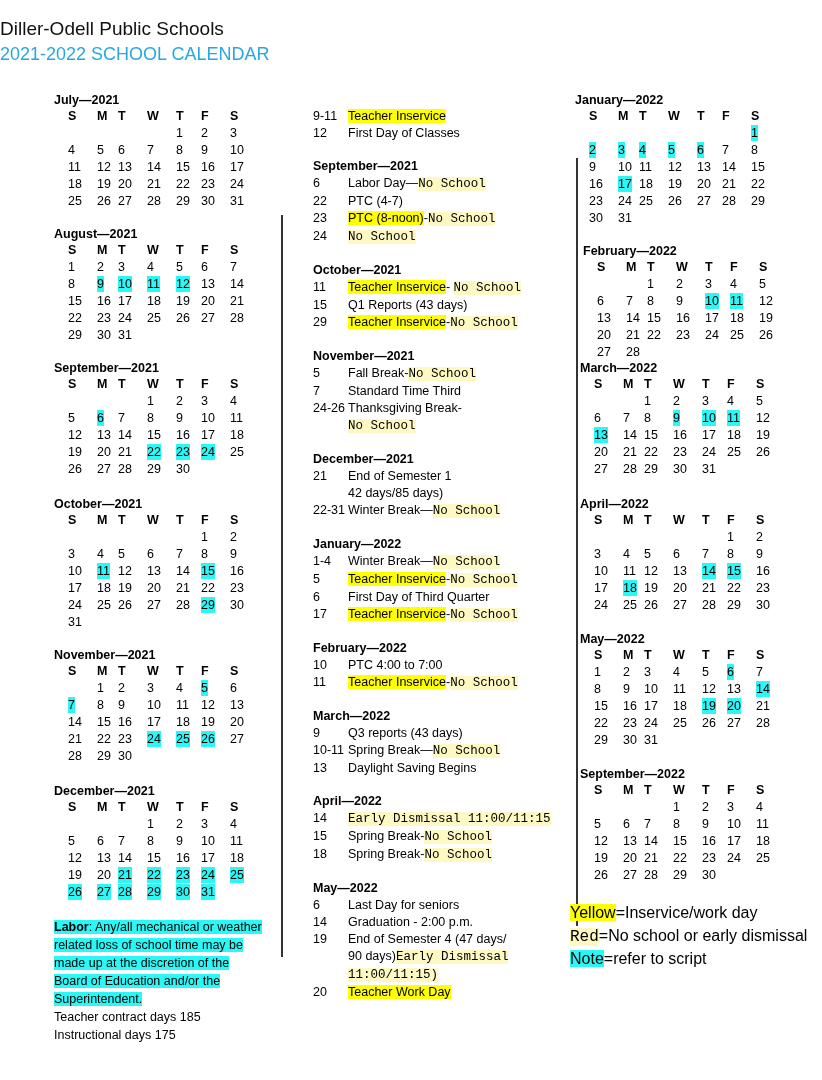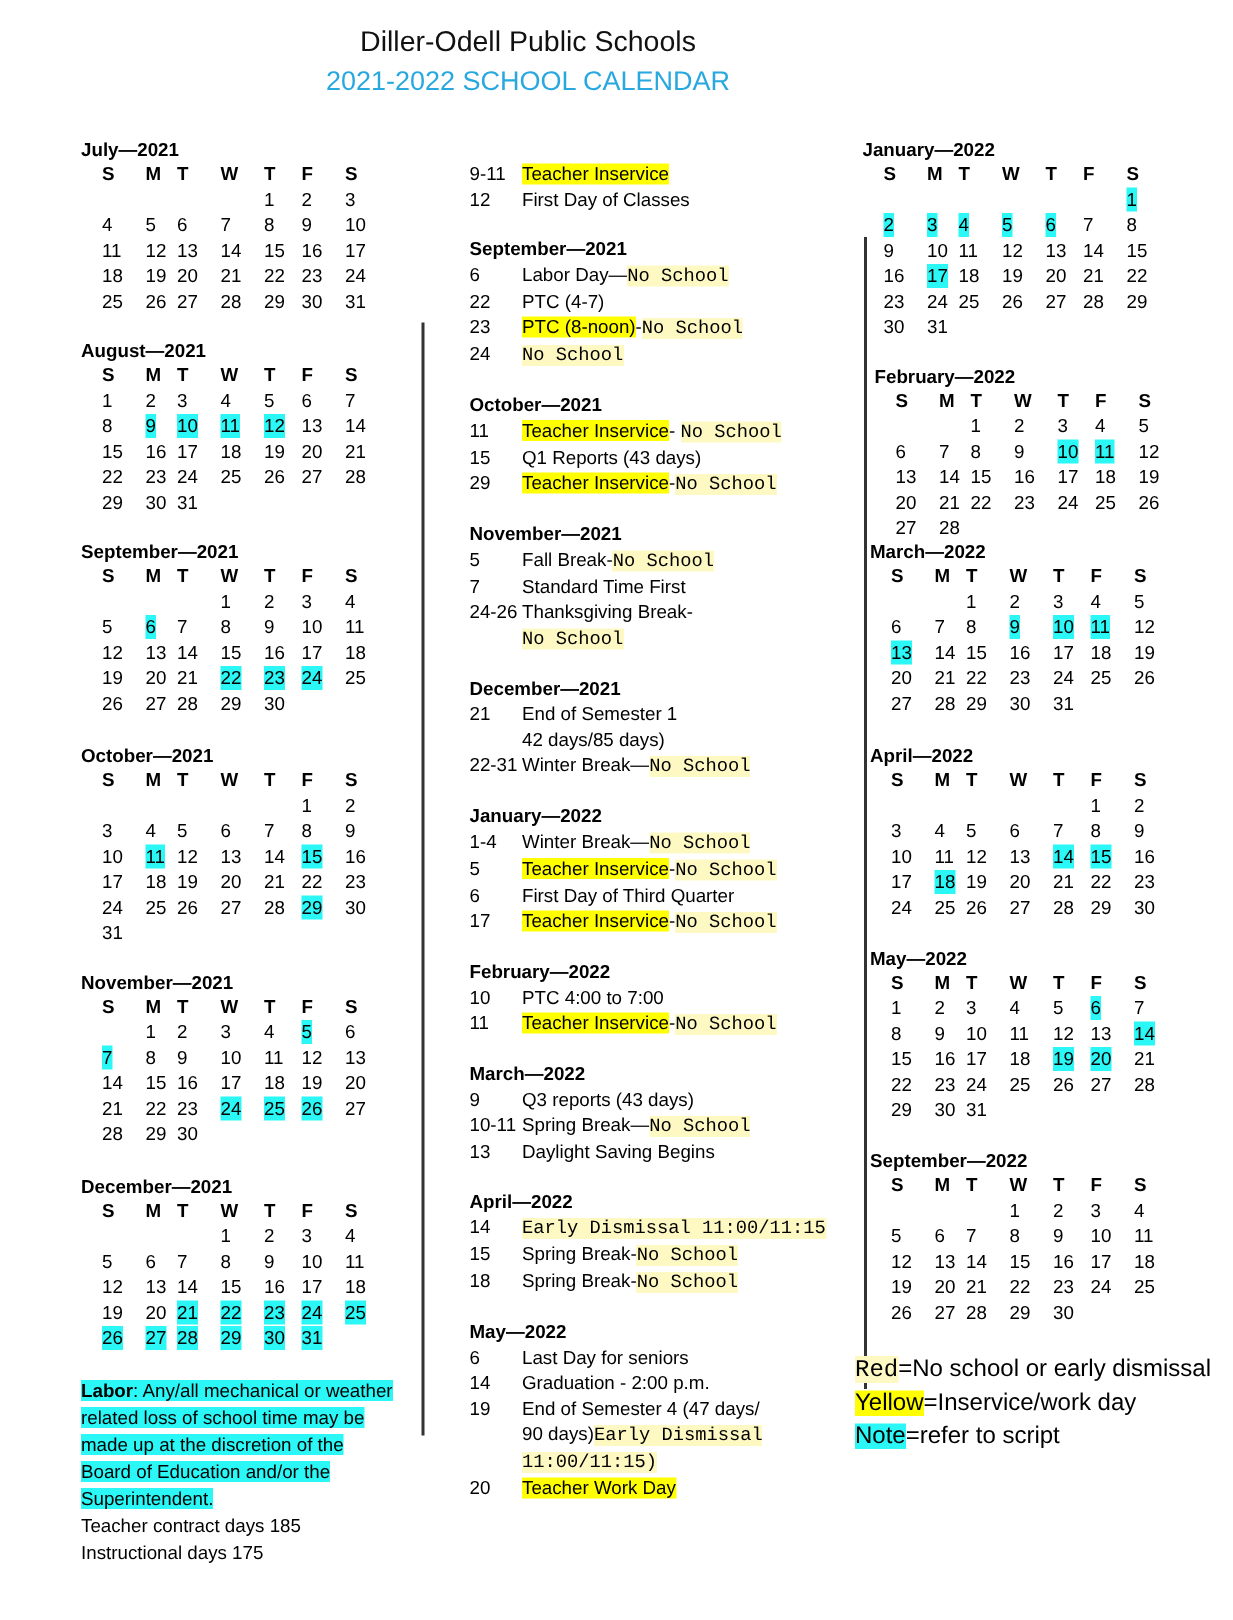--- a/index.html
+++ b/index.html
@@ -1,18 +1,18 @@
 <!DOCTYPE html>
 <html><head>
 <meta charset="utf-8">
 <style>
   html, body { margin:0; padding:0; background:#fff; }
   body { width:822px; height:1080px; position:relative; overflow:hidden;
          font-family:"Liberation Sans", sans-serif; color:#000; font-size:12.5px; }
-  .title { position:absolute; left:0; width:704px; text-align:center; }
+  .title { position:absolute; left:0; width:704px; text-align:left; }
   #t1 { top:18px; font-size:19px; color:#111; }
   #t2 { top:44px; font-size:18px; color:#29a8e0; }
   .vline { position:absolute; width:2px; background:#333; }
   .month { position:absolute; }
   .mtitle { font-weight:bold; font-size:12.5px; height:15px; line-height:15px; }
   .mgrid { position:relative; }
   .cell { position:absolute; height:16px; line-height:16px; font-size:12.5px; }
   .hdr { font-weight:bold; }
   .hl-blue { background:#2bf7f7; }
   .hl-yellow { background:#ffff00; }
@@ -560,21 +560,21 @@
     </div>
     <div class="evmonth">
       <div class="evtitle">October—2021</div>
       <div class="ev"><span class="d">11</span><span class="hl-yellow">Teacher Inservice</span><span>- </span><span class="hl-red">No School</span></div>
       <div class="ev"><span class="d">15</span><span>Q1 Reports (43 days)</span></div>
       <div class="ev"><span class="d">29</span><span class="hl-yellow">Teacher Inservice</span><span>-</span><span class="hl-red">No School</span></div>
     </div>
     <div class="evmonth">
       <div class="evtitle">November—2021</div>
       <div class="ev"><span class="d">5</span><span>Fall Break-</span><span class="hl-red">No School</span></div>
-      <div class="ev"><span class="d">7</span><span>Standard Time First</span></div>
+      <div class="ev"><span class="d">7</span><span>Standard Time Third</span></div>
       <div class="ev"><span class="d">24-26</span><span>Thanksgiving Break-</span><br><span class="hl-red">No School</span></div>
     </div>
     <div class="evmonth">
       <div class="evtitle">December—2021</div>
       <div class="ev"><span class="d">21</span><span>End of Semester 1</span><br><span>42 days/85 days)</span></div>
       <div class="ev"><span class="d">22-31</span><span>Winter Break—</span><span class="hl-red">No School</span></div>
     </div>
     <div class="evmonth">
       <div class="evtitle">January—2022</div>
       <div class="ev"><span class="d">1-4</span><span>Winter Break—</span><span class="hl-red">No School</span></div>
@@ -608,16 +608,16 @@
     </div>
   </div>
 
 <div class="note">
   <span class="hl-blue"><b>Labor</b><span>: Any/all mechanical or weather related loss of school time may be made up at the discretion of the Board of Education and/or the Superintendent.</span></span><br>
   <span>Teacher contract days 185</span><br>
   <span>Instructional days 175</span>
 </div>
 
 <div class="legend" id="legend">
+    <div><span class="hl-yellow">Yellow</span><span>=Inservice/work day</span></div>
     <div><span class="hl-red">Red</span><span>=No school or early dismissal</span></div>
-    <div><span class="hl-yellow">Yellow</span><span>=Inservice/work day</span></div>
     <div><span class="hl-blue">Note</span><span>=refer to script</span></div>
   </div>
 
 </body></html>

